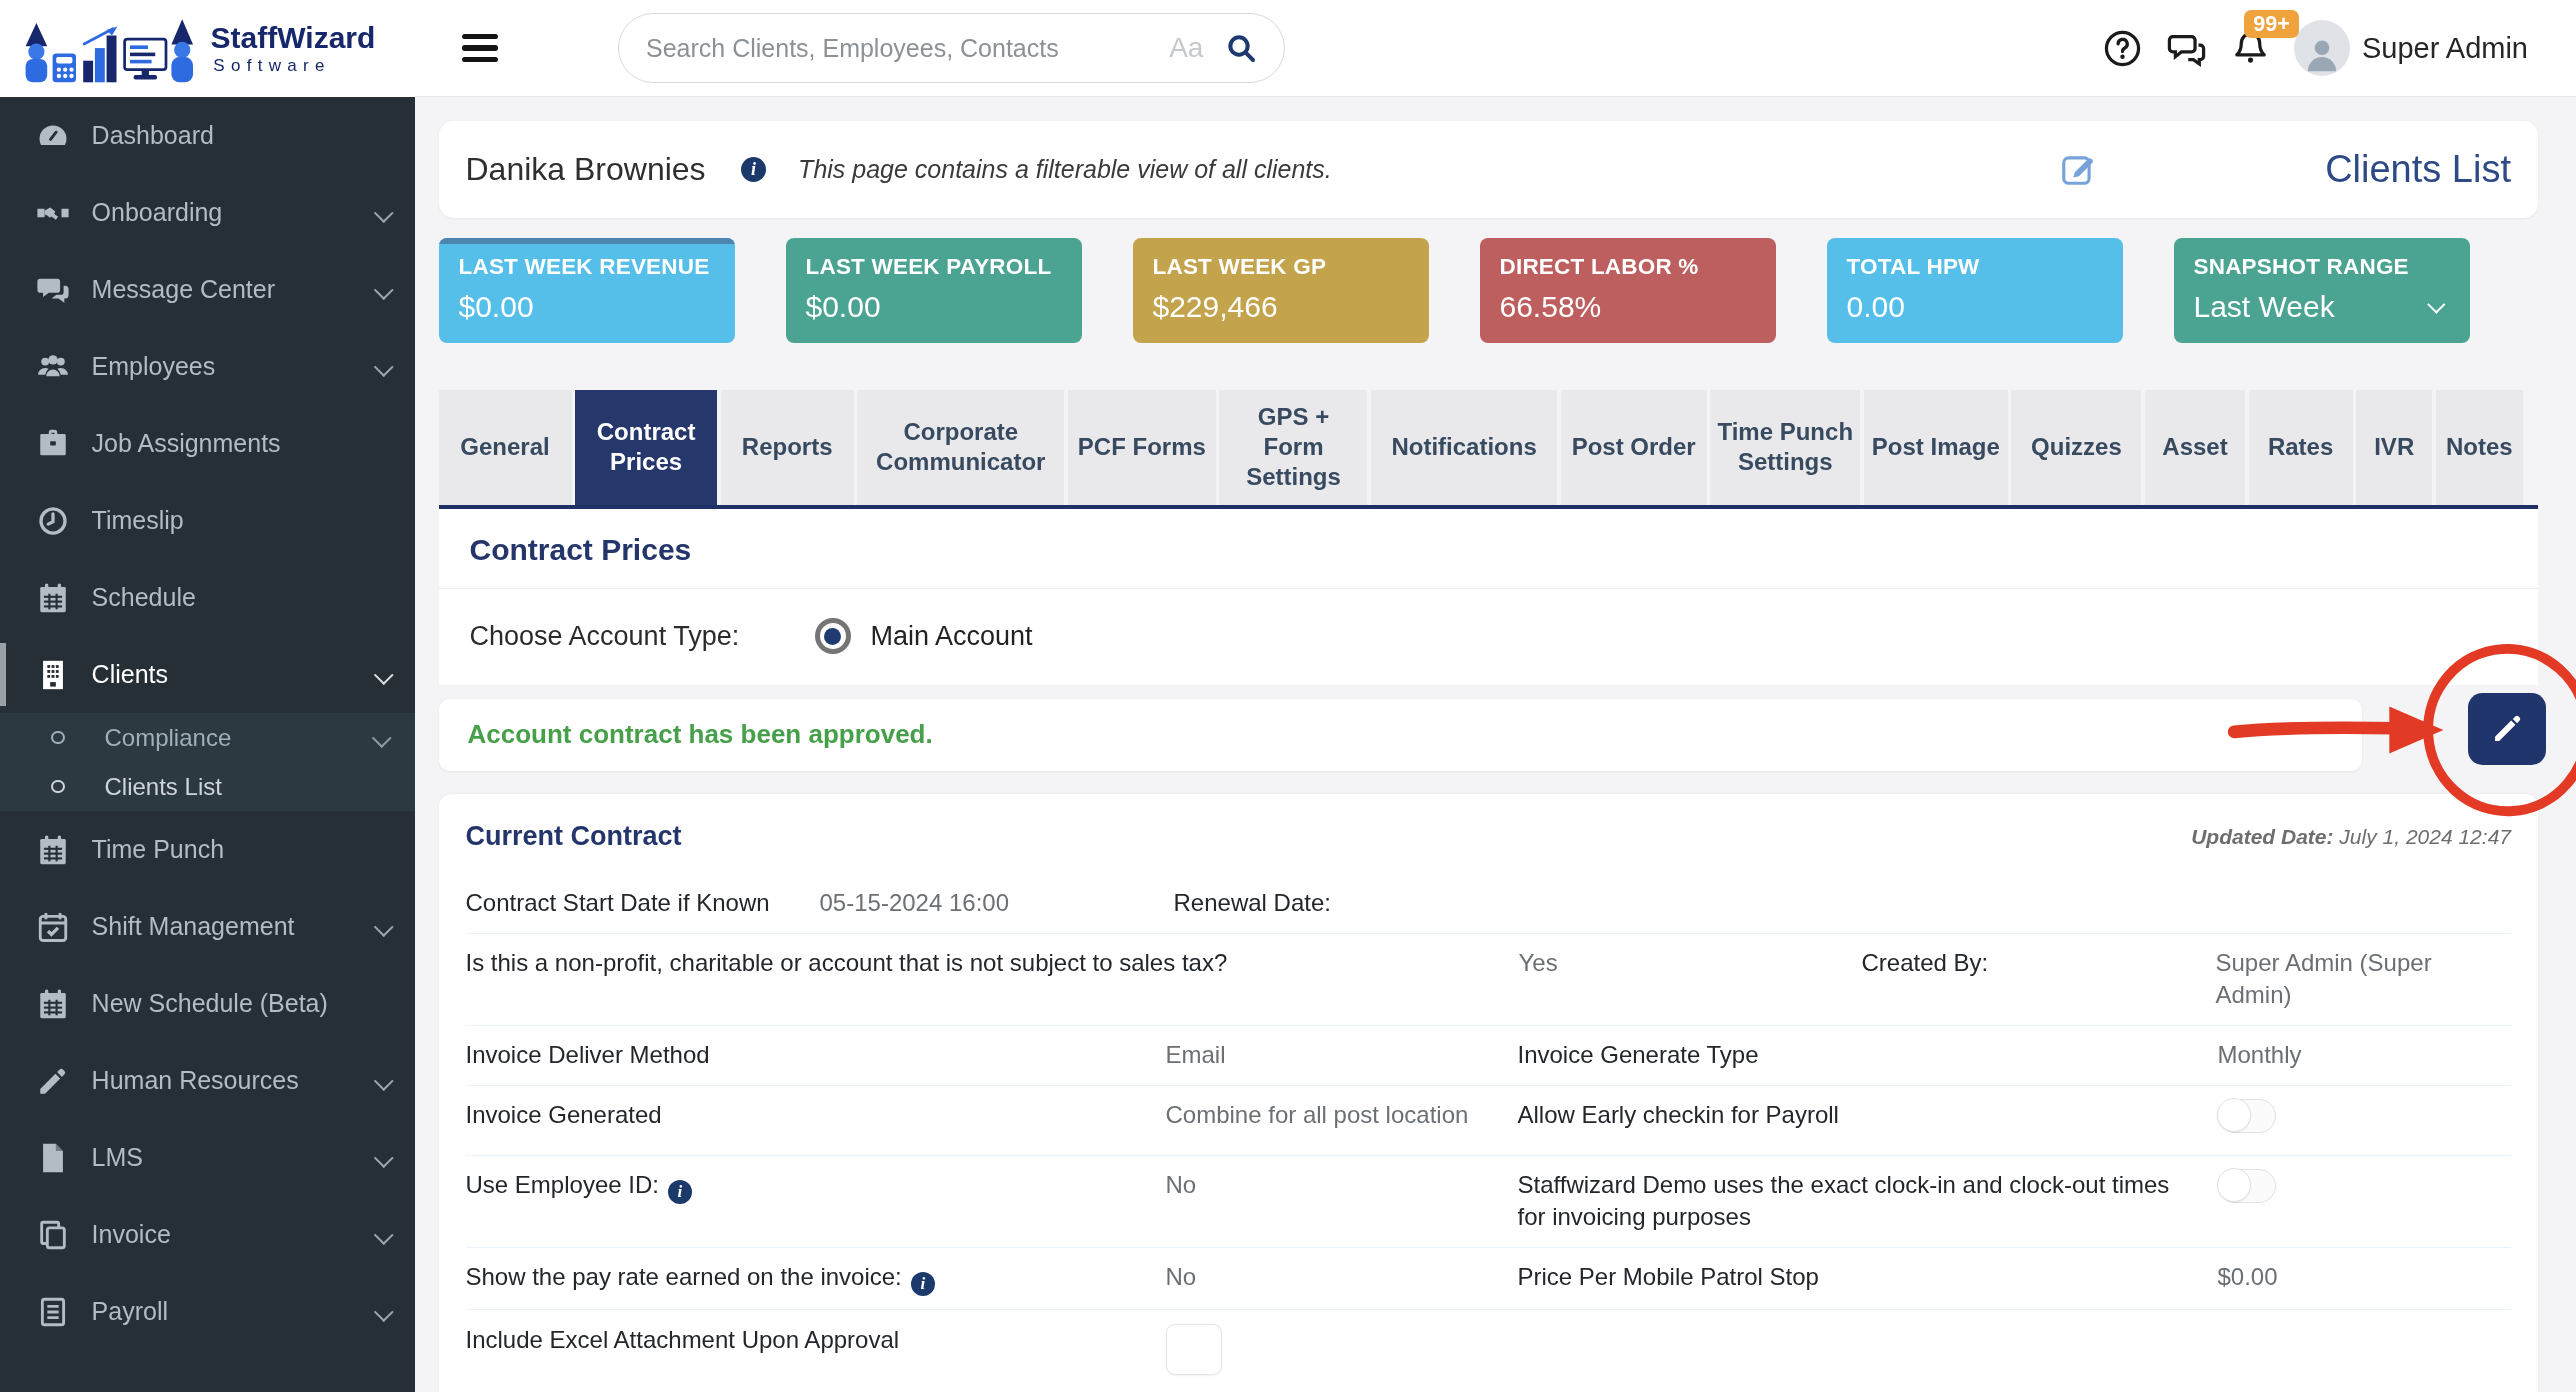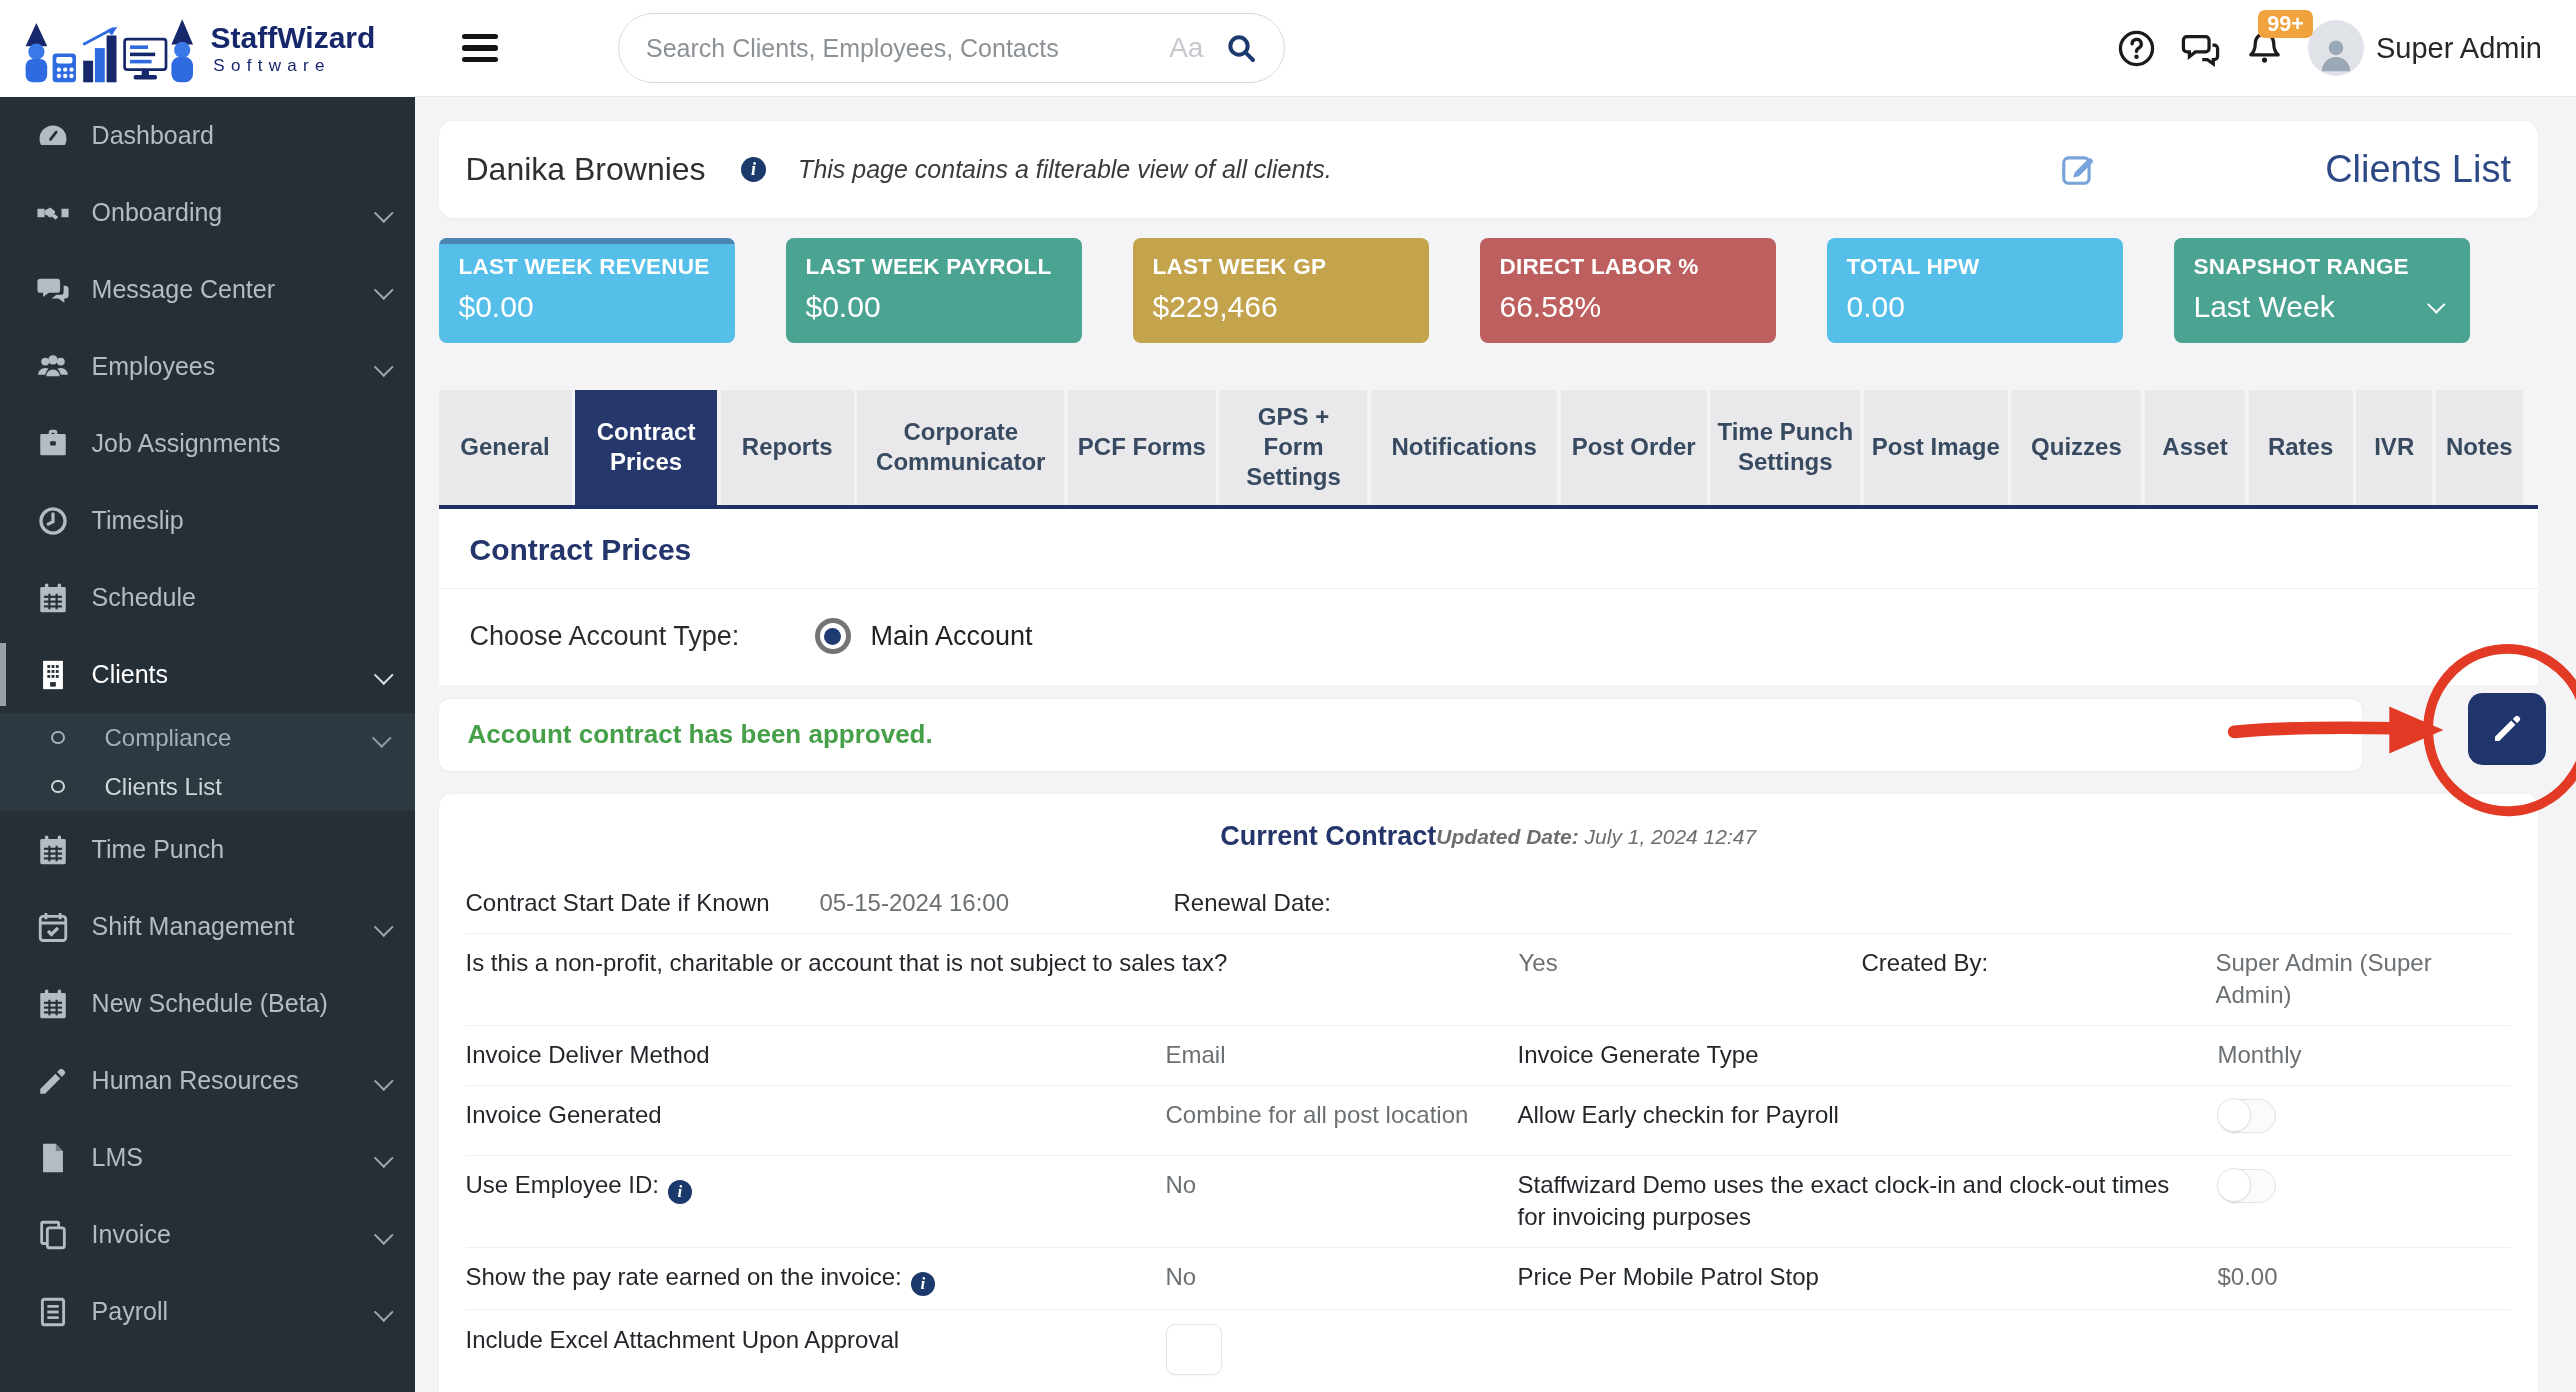--- a/index.html
+++ b/index.html
@@ -27,21 +27,21 @@
 
   
   .topbar { position:absolute; left:415px; right:0; top:0; height:97px; background:#fff; border-bottom:1.8px solid #e6e6ea; display:flex; align-items:center; z-index:3; }
   .hamburger { width:36px; height:29px; display:flex; flex-direction:column; justify-content:space-between; margin-left:47px; cursor:pointer; }
   .hamburger span { display:block; height:5.4px; background:#141414; border-radius:2.7px; }
   .search-pill { width:667px; height:70px; border:1.8px solid #d9d9dd; border-radius:40px; display:flex; align-items:center; padding:0 27px; margin-left:120px; background:#fff; }
   .search-pill input { border:none; outline:none; flex:1; font-size:25px; color:#444; font-family:inherit; }
   .search-pill input::placeholder { color:#8c9196; }
   .case-label { font-size:28px; color:#c5c9cd; margin-right:21.6px; }
   .search-ic { width:32px; height:32px; }
-  .tb-right { margin-left:auto; display:flex; align-items:center; gap:23px; padding-right:34px; }
+  .tb-right { margin-left:auto; display:flex; align-items:center; gap:23px; padding-right:48px; }
   .tb-ic { width:41px; height:41px; cursor:pointer; position:relative; flex:none; }
   .tb-ic svg { width:100%; height:100%; }
   .badge { position:absolute; top:-18px; left:14.4px; background:#f0a23d; color:#fff; font-size:21.6px; font-weight:bold; border-radius:7.2px; padding:3.6px 9px; line-height:1; white-space:nowrap; }
   .avatar { width:56px; height:56px; border-radius:50%; background:#dfe3e8; overflow:hidden; display:flex; justify-content:center; align-items:flex-end; cursor:pointer; flex:none; }
   .avatar svg { width:40px; height:43px; }
   .user-name { font-size:29px; color:#262626; margin-left:-10.8px; }
 
   
   .main { position:absolute; left:415px; top:98px; right:0; bottom:0; padding:0 38px 0 23.5px; overflow:hidden; }
 
@@ -76,21 +76,21 @@
   .radio-label { font-size:27px; color:#222; margin-left:20px; }
 
   .approved-row { position:relative; margin-top:13.5px; height:72px; }
   .approved-box { position:absolute; left:0; top:0; width:1923px; height:72px; background:#fff; border-radius:10.8px; box-shadow:0 0.9px 2.7px rgba(0,0,0,.06); display:flex; align-items:center; padding:0 29px; }
   .approved-text { font-size:26px; font-weight:600; color:#46a049; }
   .edit-btn { position:absolute; left:2029px; top:-5.4px; width:78px; height:72px; background:#20356b; border-radius:14.4px; display:flex; align-items:center; justify-content:center; cursor:pointer; z-index:2; }
   .edit-btn svg { width:36px; height:36px; }
   .annotation { position:absolute; left:1714px; top:-90px; width:469px; height:289px; pointer-events:none; z-index:5; }
 
   .contract-card { margin-top:23.5px; background:#fff; border-radius:12.6px; box-shadow:0 0.9px 2.7px rgba(0,0,0,.05); padding:27px 27px 0 27px; height:631px; }
-  .cc-head { display:flex; justify-content:center; align-items:center; }
+  .cc-head { display:flex; justify-content:space-between; align-items:center; }
   .cc-title { font-size:27px; font-weight:bold; color:#24356b; }
   .cc-updated { font-size:21px; font-style:italic; color:#6e6e6e; }
   .cc-updated b { font-weight:bold; }
   .contract-rows { margin-top:21.6px; }
   .crow { display:grid; padding:13.5px 0; align-items:start; }
   .crow + .crow { border-top:1.8px solid #e9f2f9; }
   .crow.layout-a { grid-template-columns:354px 354px 451px 1fr; }
   .crow.layout-b { grid-template-columns:1053px 343px 354px 1fr; }
   .crow.layout-c { grid-template-columns:700px 352px 700px 1fr; }
   .cell { font-size:24px; line-height:32px; padding-right:27px; }

